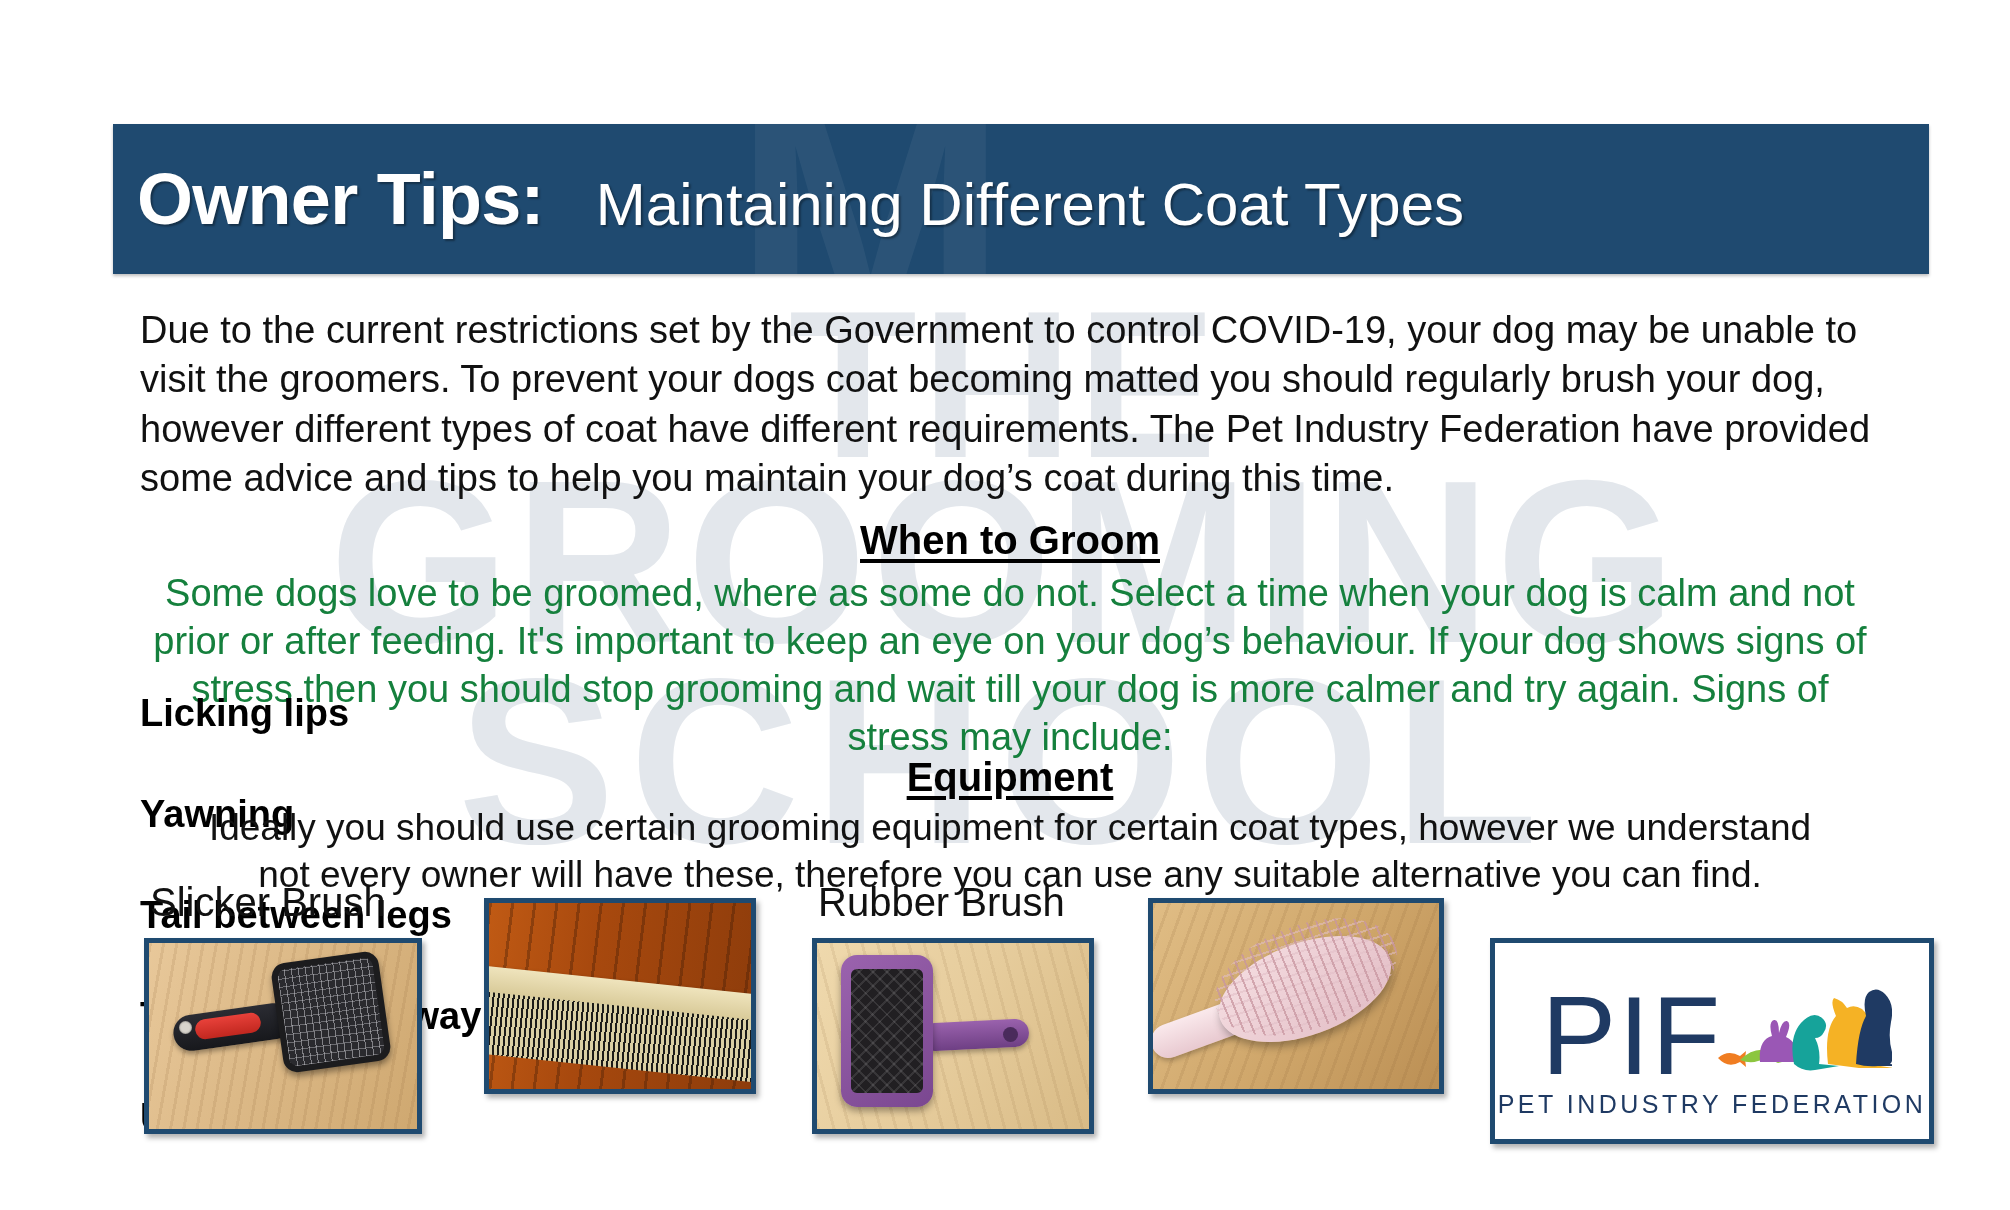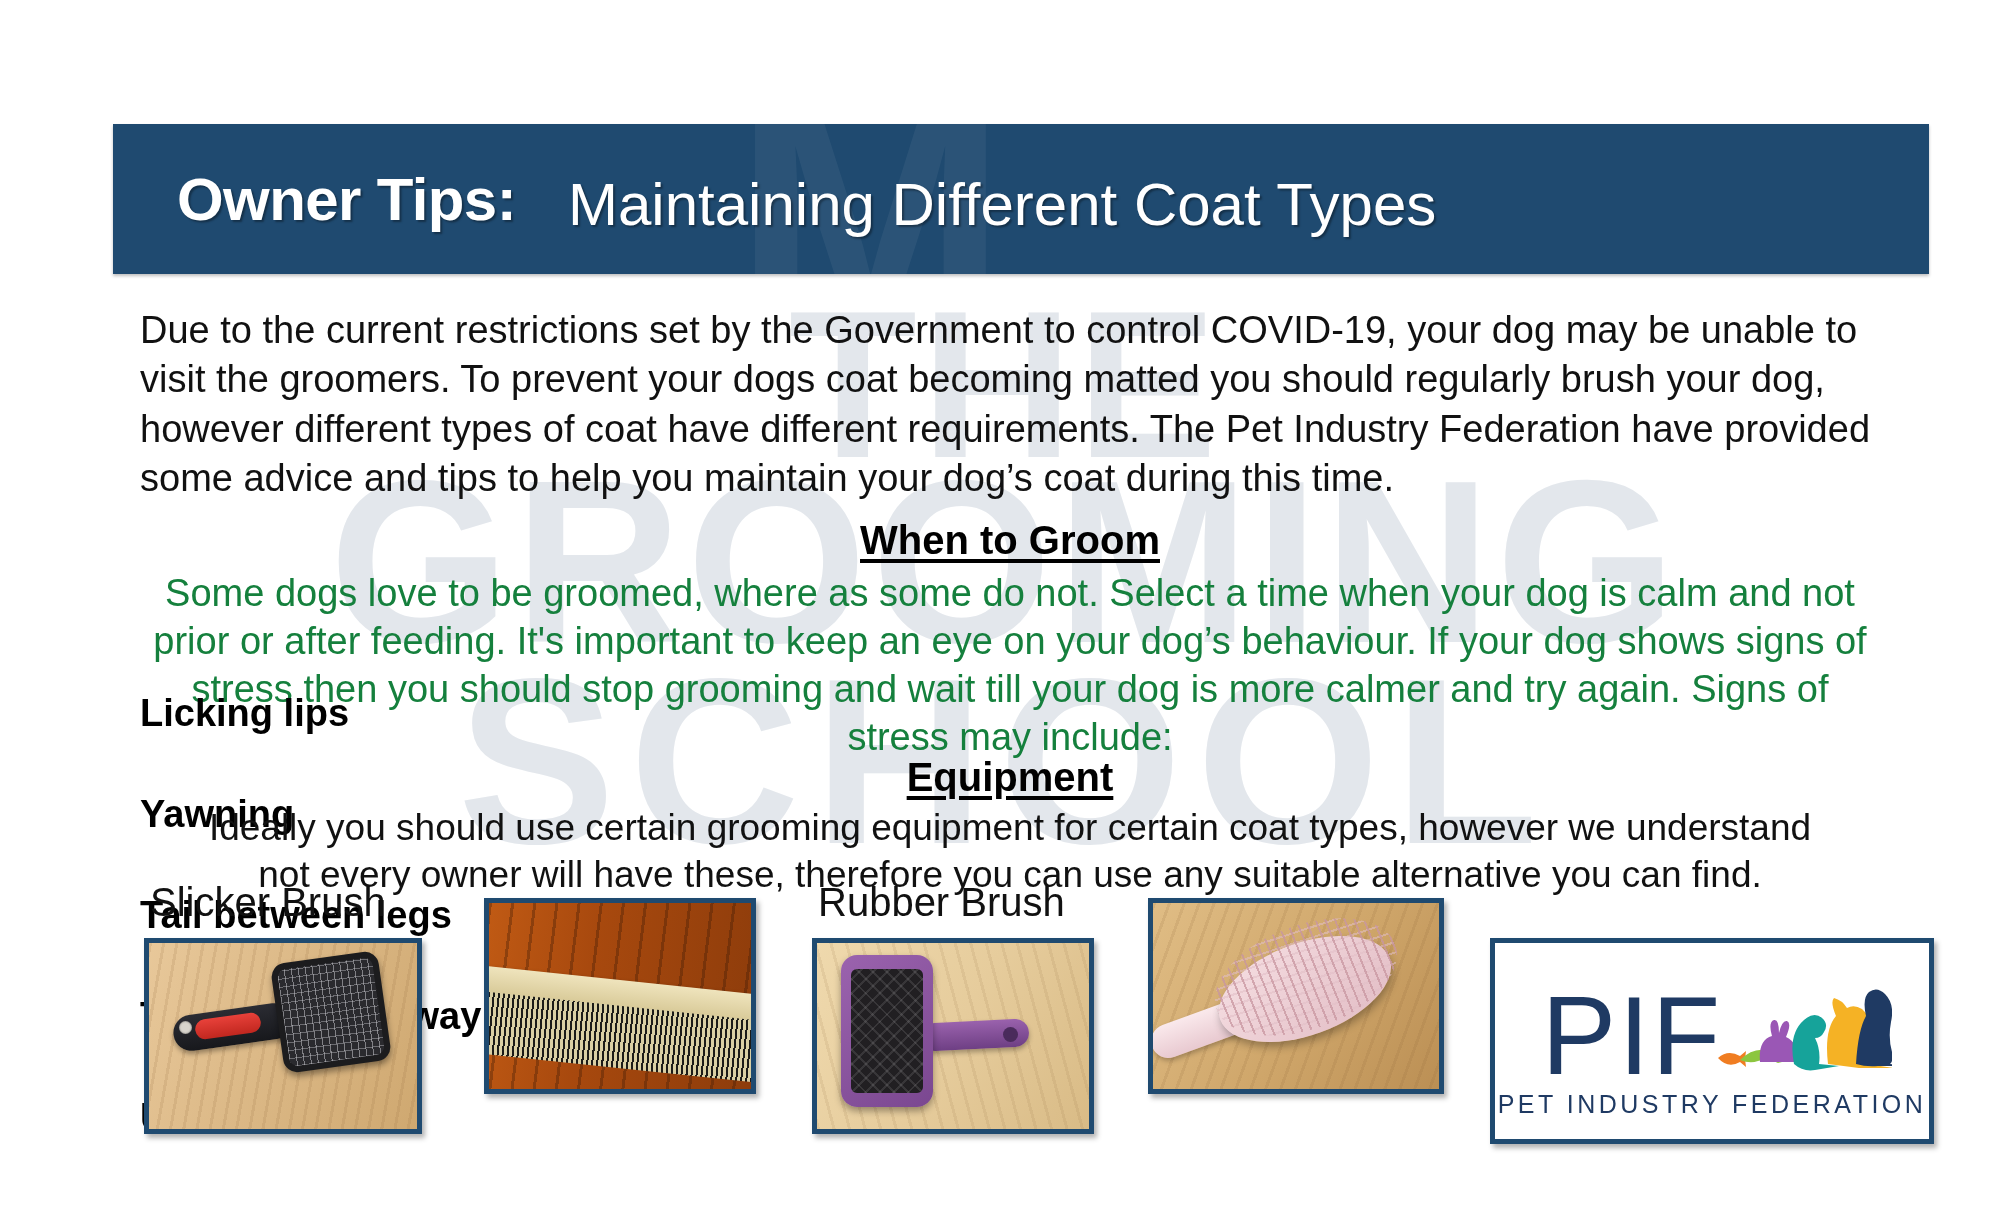--- a/index.html
+++ b/index.html
@@ -38,22 +38,22 @@
     display:flex;align-items:center;
     overflow:hidden;z-index:2;
   }
   .header .hdr-mark{
     position:absolute;left:620px;top:-70px;
     font-size:330px;font-weight:700;color:rgba(255,255,255,.055);
     line-height:1;font-family:"Liberation Sans", sans-serif;
   }
   .hdr-title{
     position:relative;z-index:2;
-    color:#ffffff;font-weight:700;font-size:60px;
-    margin-left:64px;letter-spacing:-.01em;
+    color:#ffffff;font-weight:700;font-size:72px;
+    margin-left:24px;letter-spacing:-.01em;
     text-shadow:2px 2px 2px rgba(0,0,0,.35);
     white-space:nowrap;
   }
   .hdr-sub{
     position:relative;z-index:2;
     color:#ffffff;font-weight:400;font-size:60px;
     margin-left:52px;margin-top:10px;
     text-shadow:2px 2px 2px rgba(0,0,0,.35);
     white-space:nowrap;
   }

